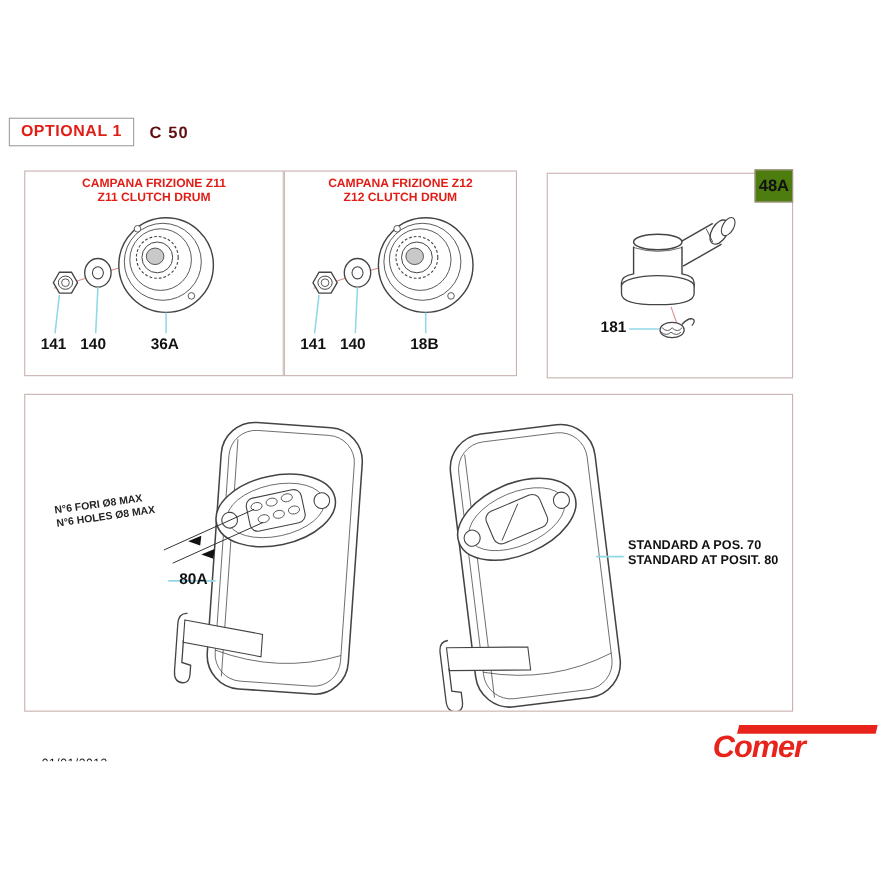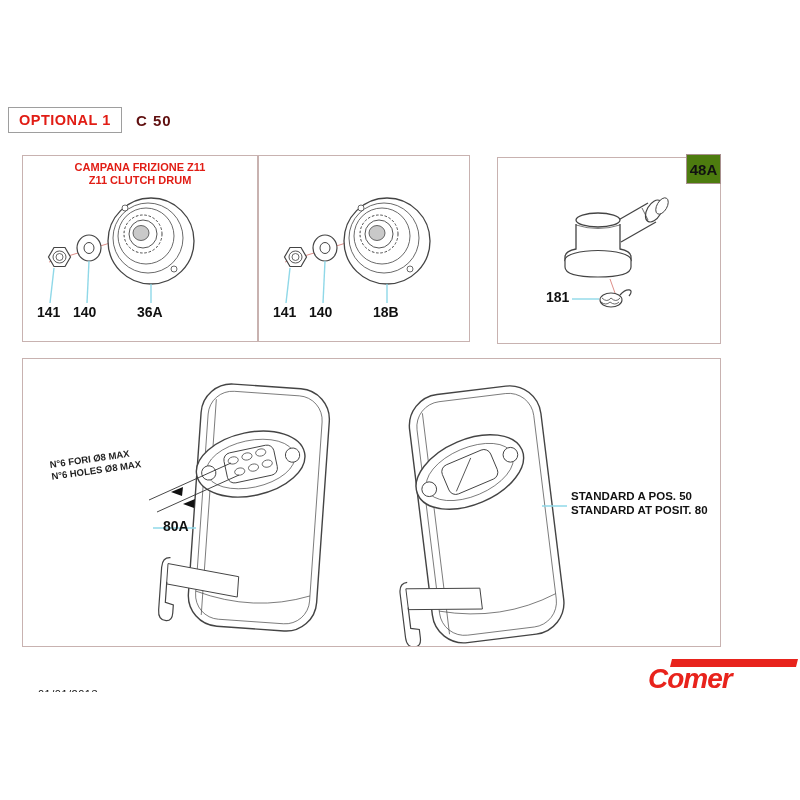--- a/index.html
+++ b/index.html
@@ -98,20 +98,24 @@
   </div>
   <svg width="210" height="185" viewBox="0 0 210 185">
     <use href="#clutch"></use>
   </svg>
   <div class="part-label" style="left:14px;top:148px">141</div>
   <div class="part-label" style="left:50px;top:148px">140</div>
   <div class="part-label" style="left:114px;top:148px">36A</div>
 </div>
 
 <div class="panel p2">
+  <div class="panel-title">
+    <div>CAMPANA FRIZIONE Z12</div>
+    <div>Z12 CLUTCH DRUM</div>
+  </div>
   <svg width="210" height="185" viewBox="0 0 210 185">
     <use href="#clutch"></use>
   </svg>
   <div class="part-label" style="left:14px;top:148px">141</div>
   <div class="part-label" style="left:50px;top:148px">140</div>
   <div class="part-label" style="left:114px;top:148px">18B</div>
 </div>
 
 <div class="panel p3">
   <div class="corner-tag">48A</div>
@@ -162,21 +166,21 @@
 
     <line x1="130" y1="169" x2="173" y2="169" stroke="#8fd8e8" stroke-width="1.5"></line>
     <line x1="519" y1="147" x2="544" y2="147" stroke="#8fd8e8" stroke-width="1.5"></line>
   </svg>
   <div class="holes-note">
     <div>N°6 FORI Ø8 MAX</div>
     <div>N°6 HOLES Ø8 MAX</div>
   </div>
   <div class="muffler-label">80A</div>
   <div class="standard-note">
-    <div>STANDARD A POS. 50</div>
+    <div>STANDARD A POS. 70</div>
     <div>STANDARD AT POSIT. 80</div>
   </div>
 </div>
 
 <div class="abs date-clip">
   <span>01/01/2013</span>
 </div>
 
 <div class="abs logo">
   <svg width="150" height="42" viewBox="0 0 150 42">

